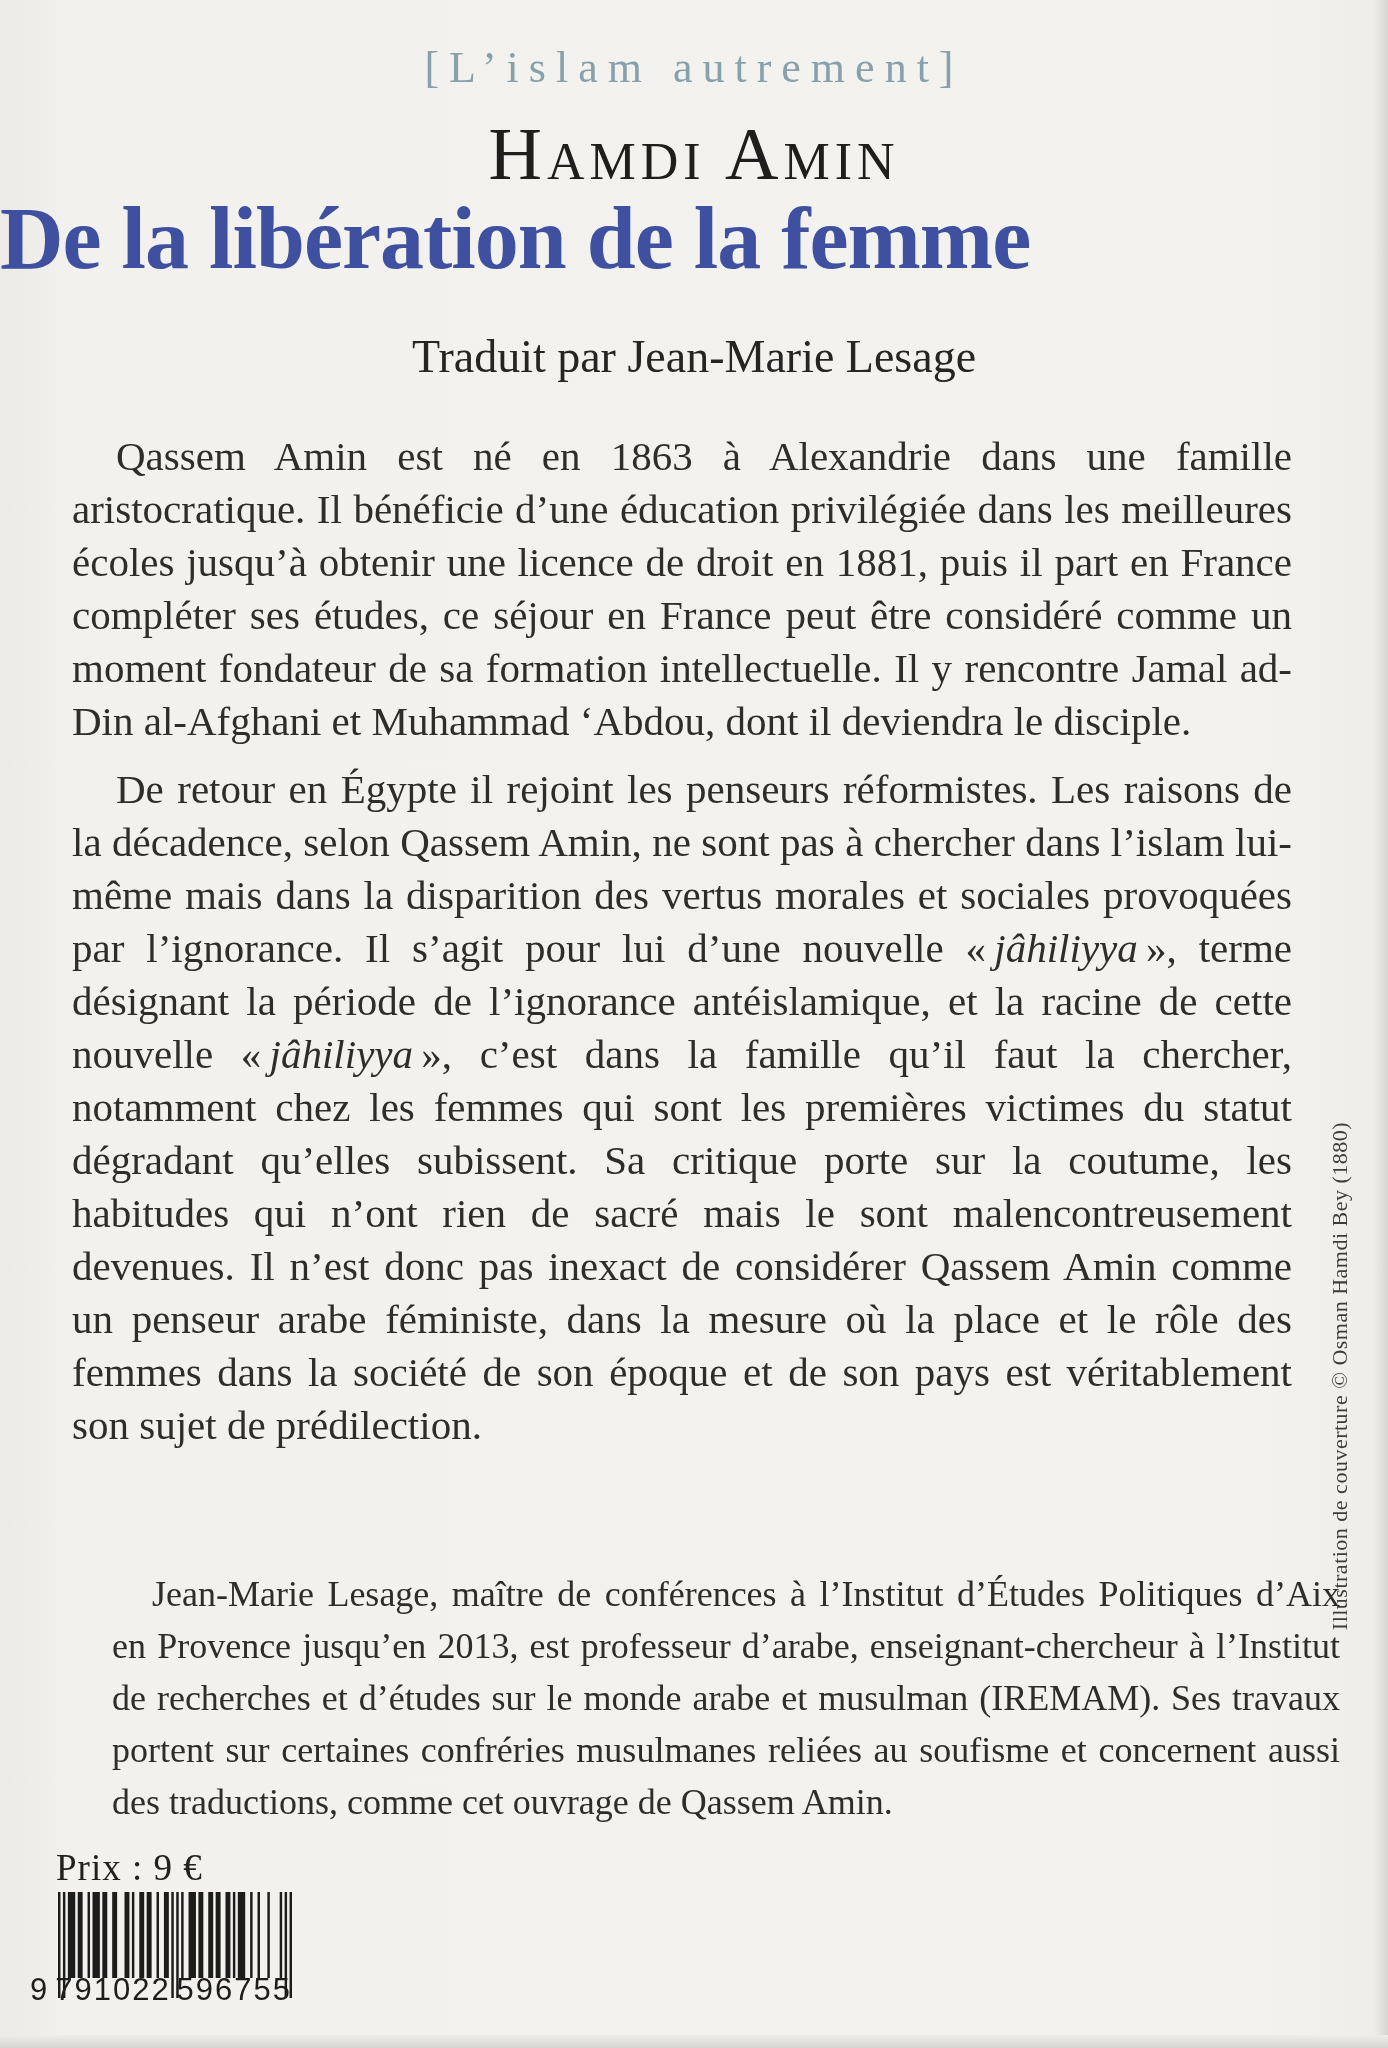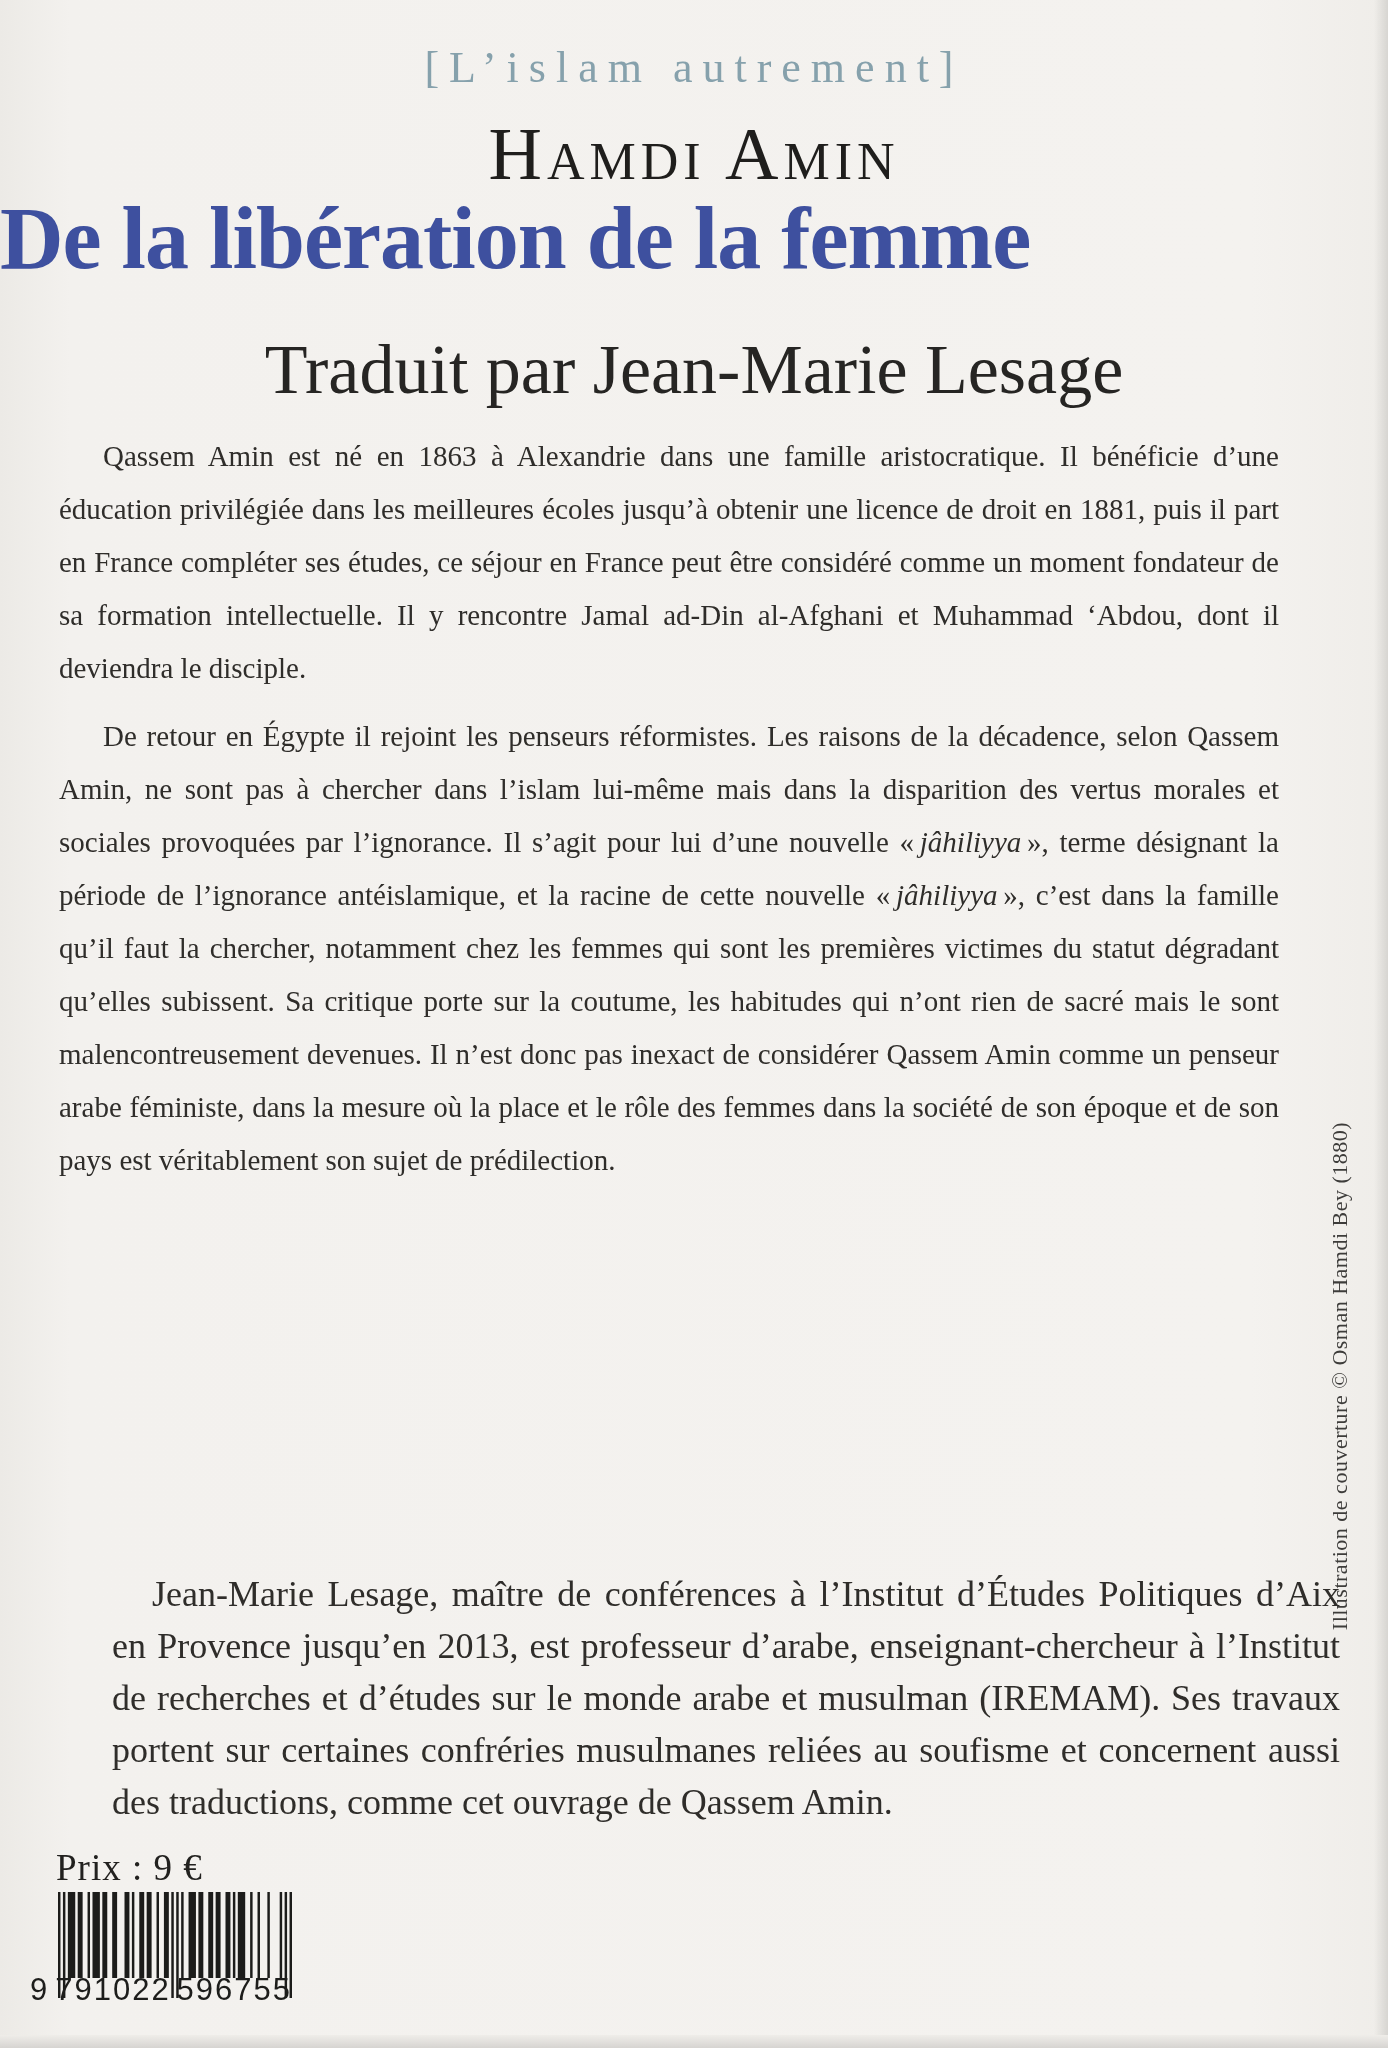--- a/index.html
+++ b/index.html
@@ -38,26 +38,26 @@
     color:#1f1e1c;
   }
   .title{
     position:absolute;top:188px;left:0;width:100%;
     font-size:88px;font-weight:bold;letter-spacing:-1px;
     color:#3e509f;
   }
   .translator{
     position:absolute;top:330px;left:0;width:100%;
     text-align:center;
-    font-size:70px;
+    font-size:46px;
     color:#262523;
   }
   .body-text{
-    position:absolute;top:430px;left:59px;width:1220px;
-    font-size:29px;line-height:53px;
+    position:absolute;top:430px;left:72px;width:1220px;
+    font-size:41px;line-height:53px;
     text-align:justify;
     color:#2f2d2a;
   }
   .body-text p{margin:0;text-indent:44px;}
   .body-text p + p{margin-top:15px;}
   .body-text em{font-style:italic;}
   .bio{
     position:absolute;top:1568px;left:76px;width:1228px;
     font-size:36px;line-height:52px;
     text-align:justify;

